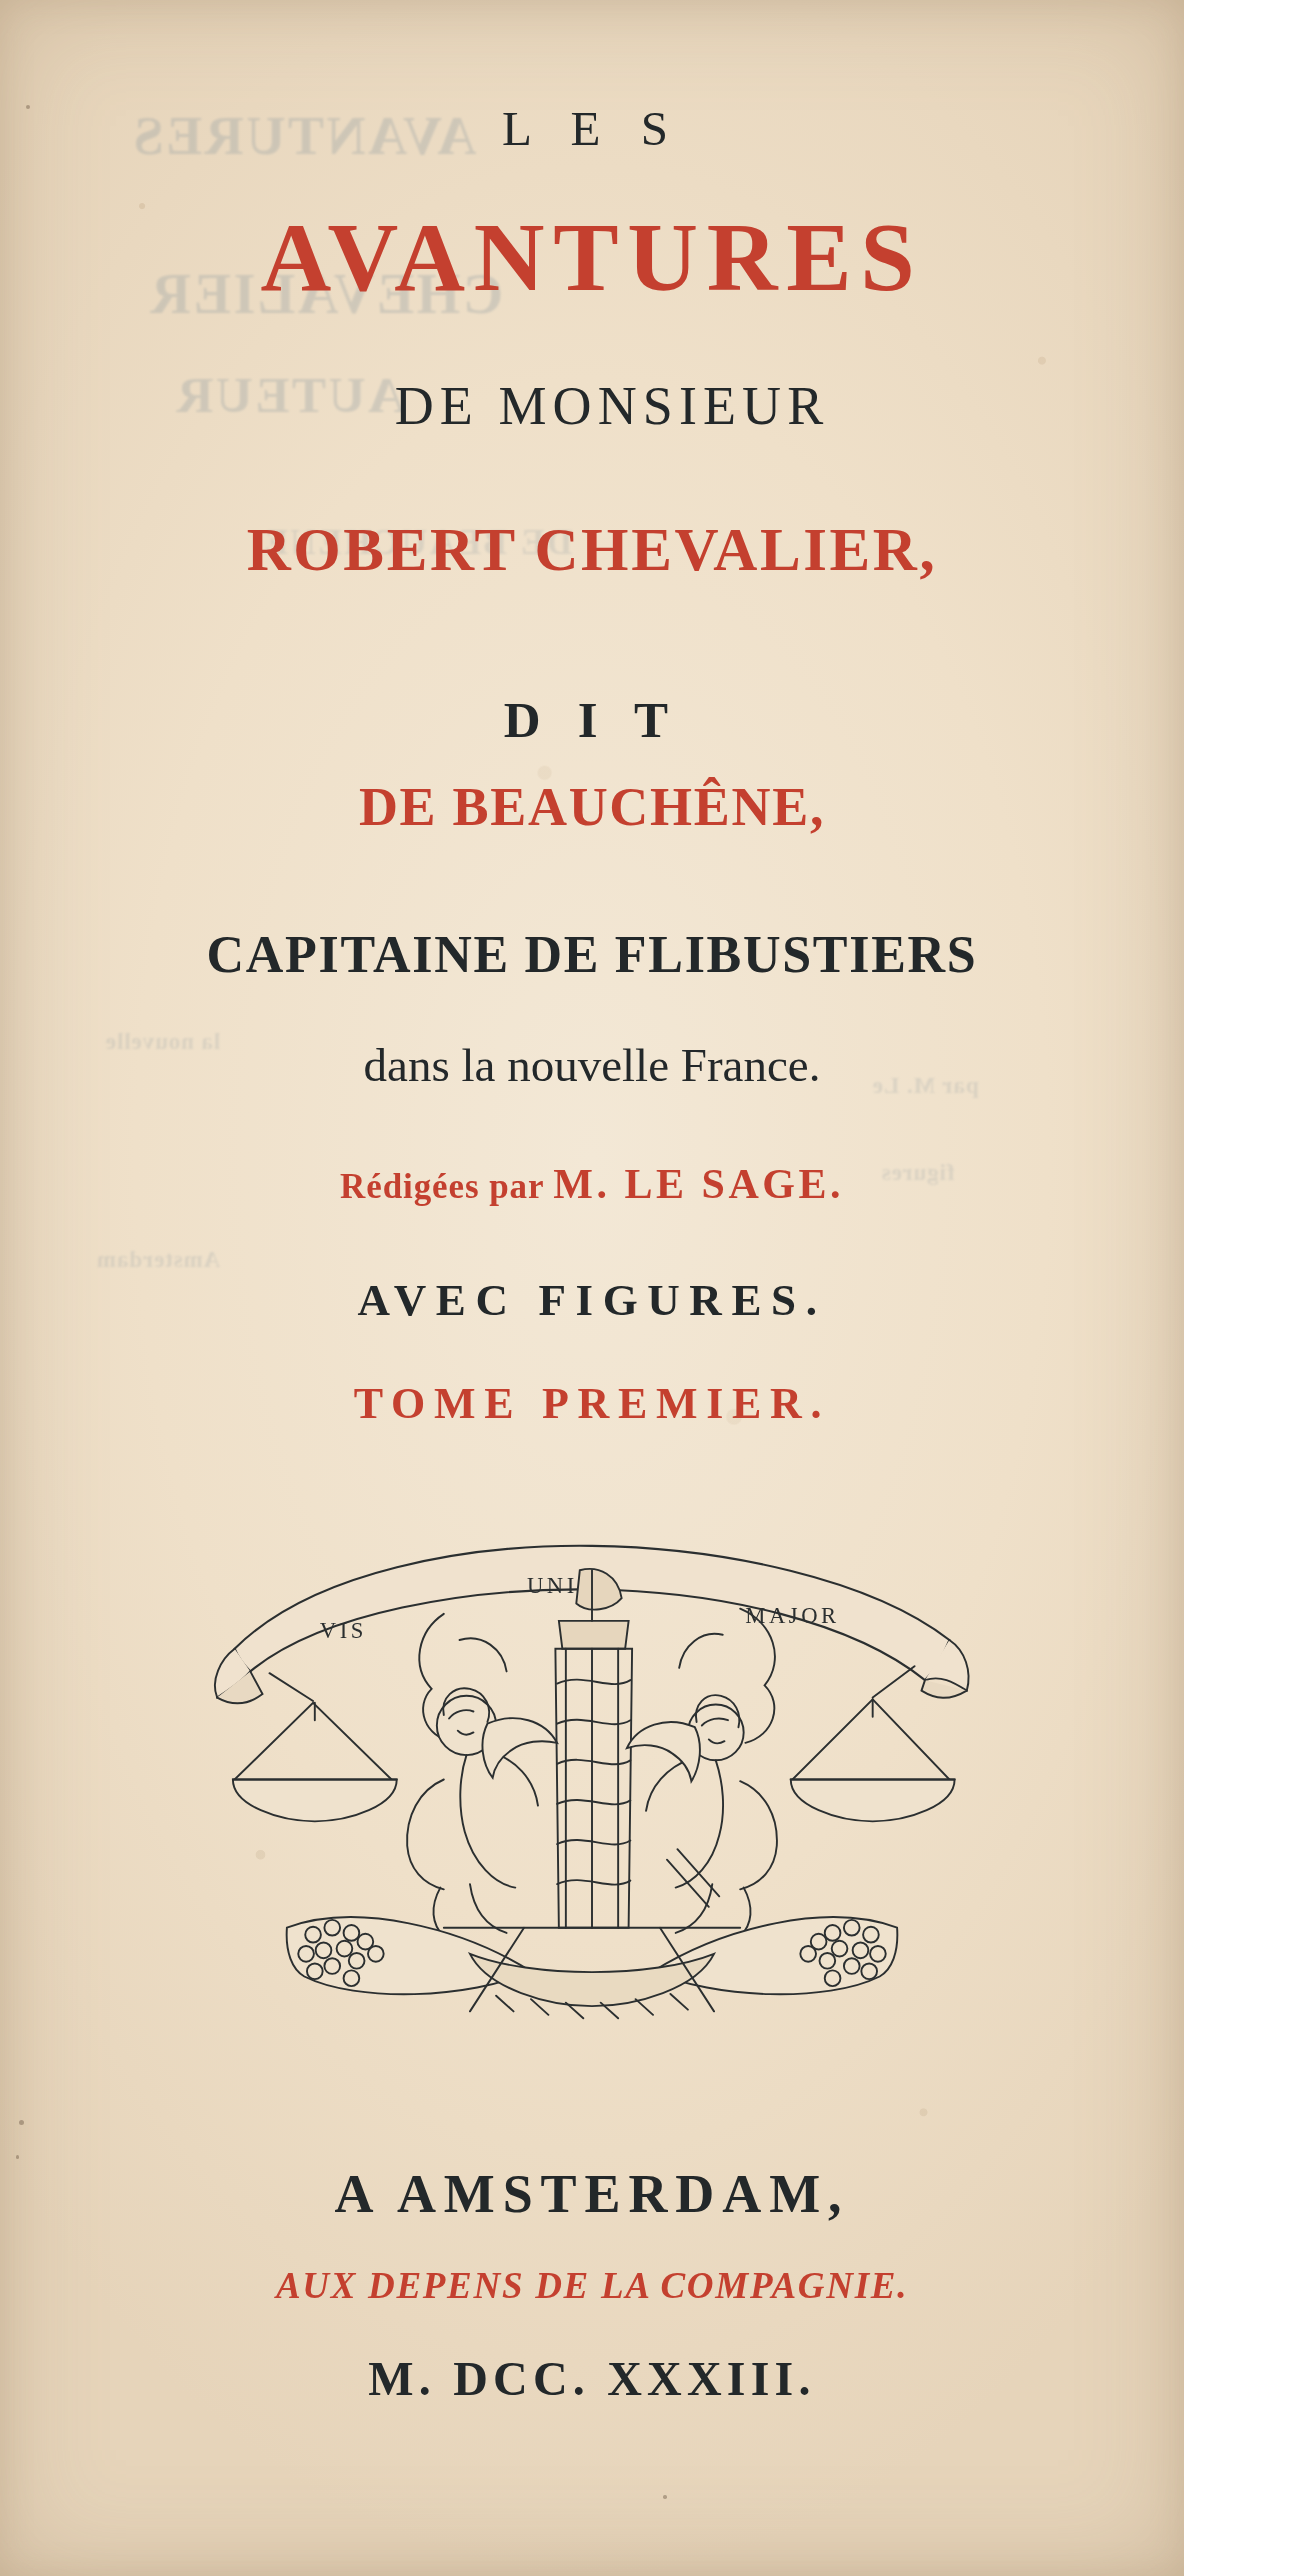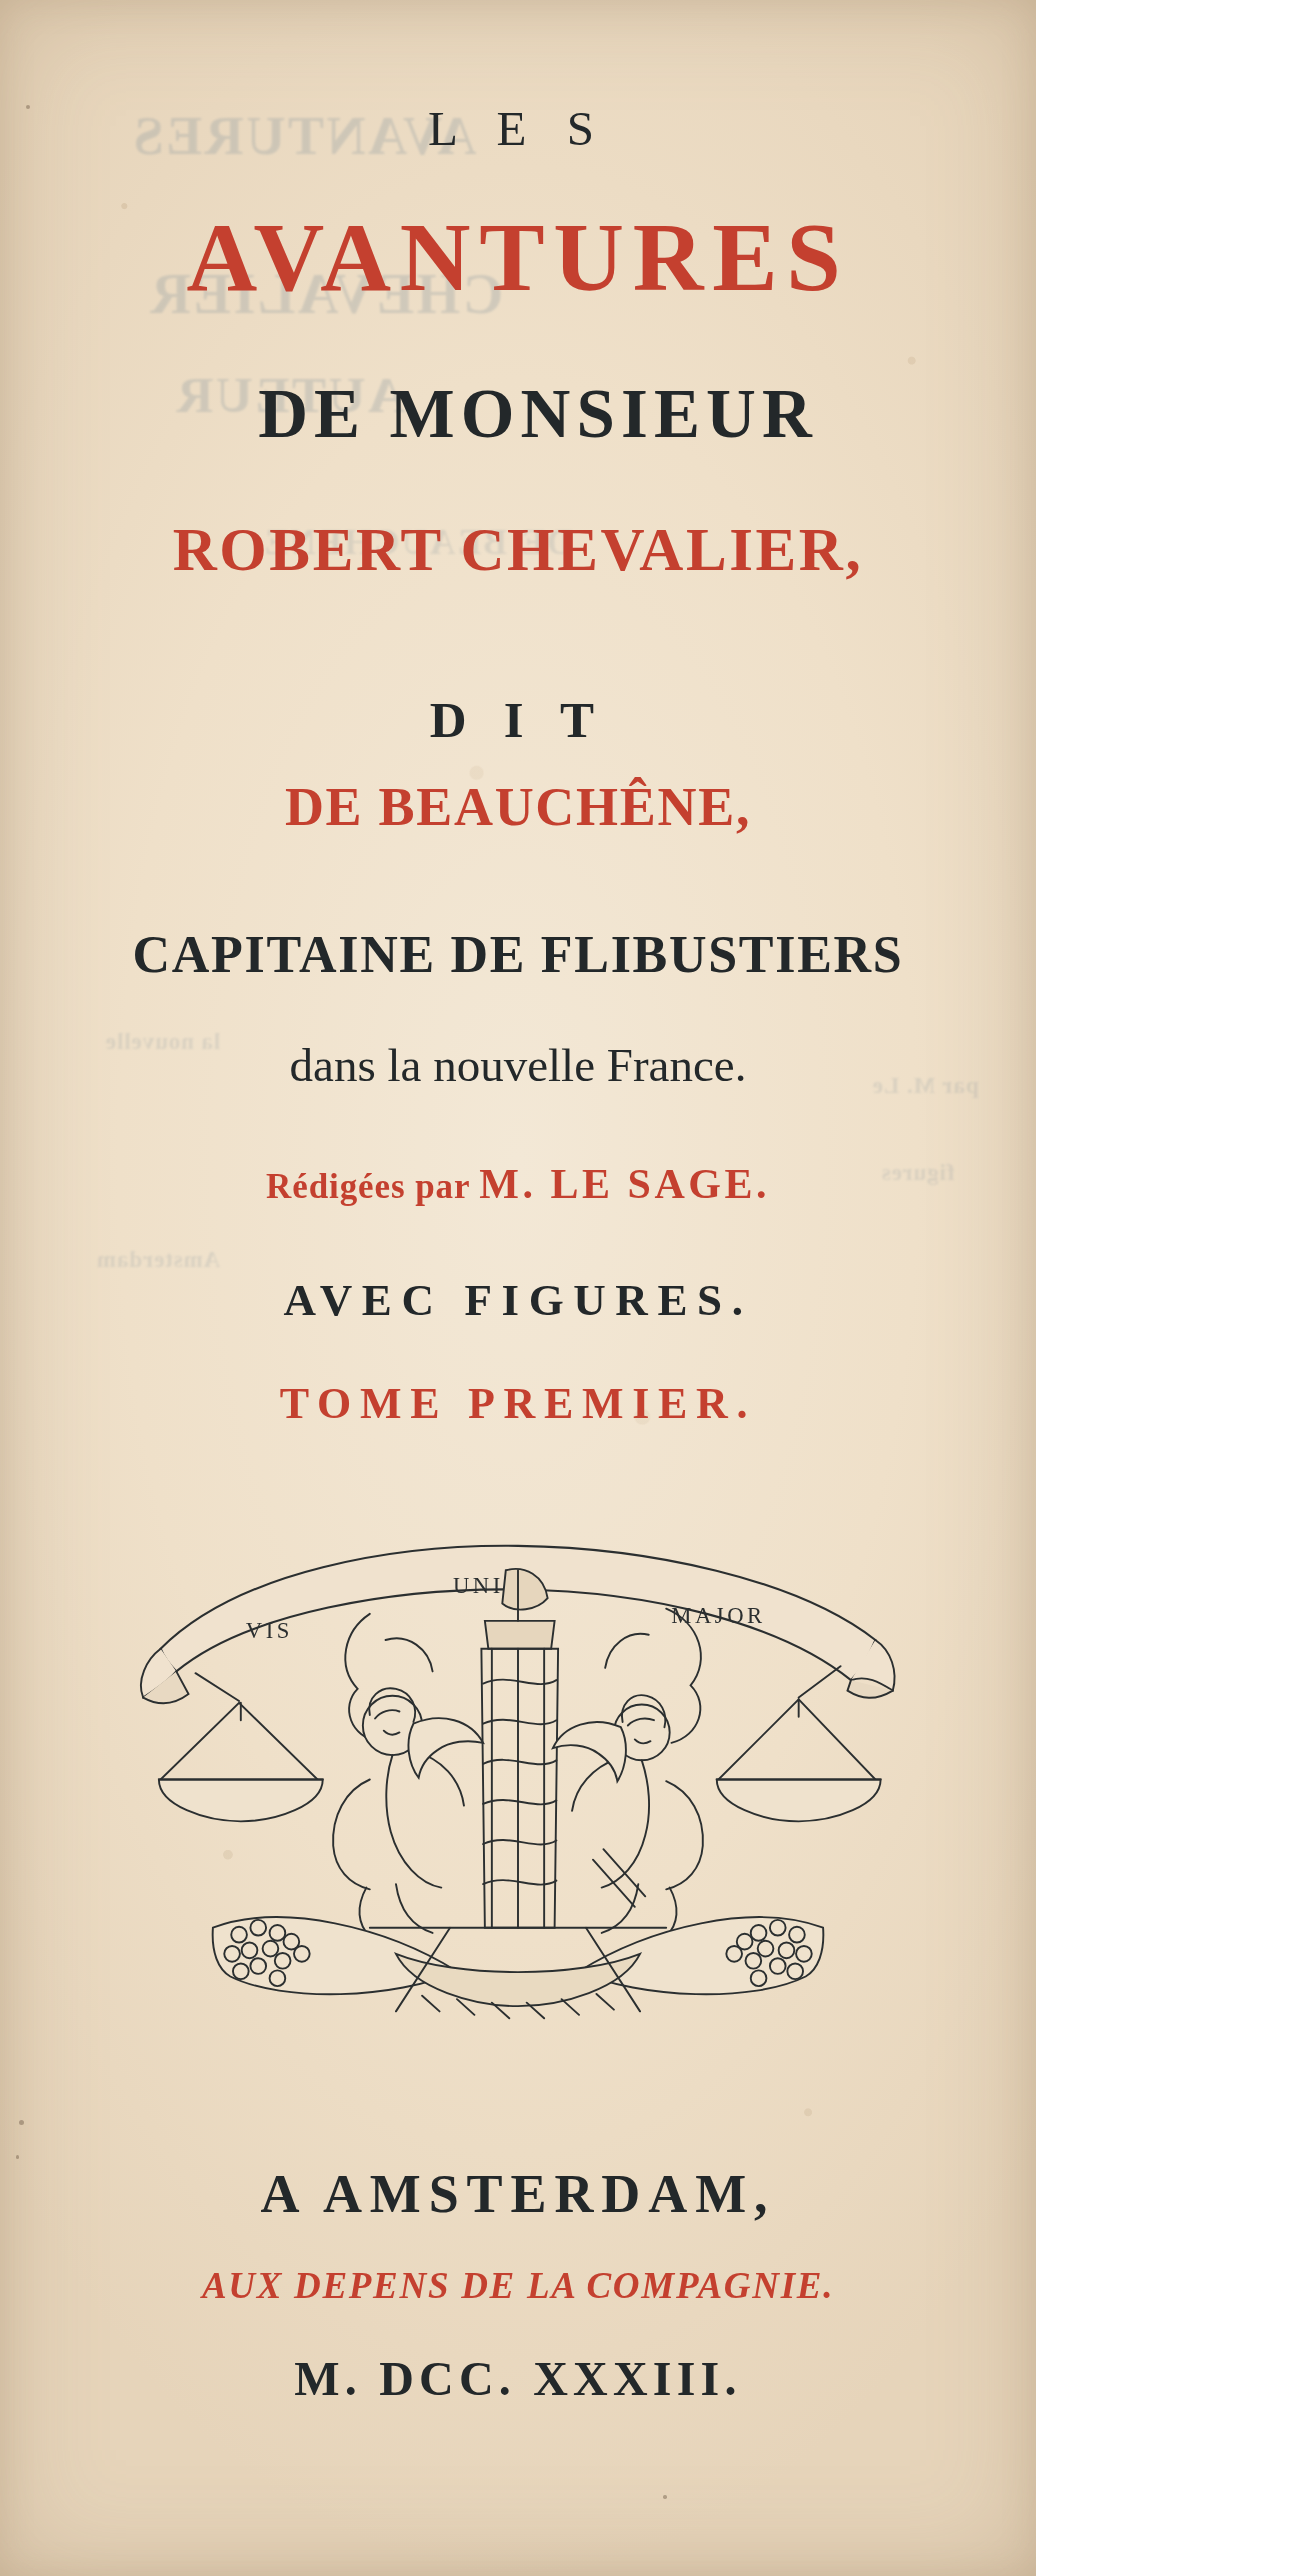--- a/index.html
+++ b/index.html
@@ -2,21 +2,21 @@
 <html style="font-size:14px"><head>
 <meta charset="utf-8">
 <style>
   html, body {
     margin: 0;
     padding: 0;
     background: #ffffff;
   }
   #page {
     position: relative;
-    width: 1036px;
+    width: 1184px;
     height: 2576px;
     overflow: hidden;
     background: #efe2cd;
     background-image:
       radial-gradient(ellipse 70% 55% at 50% 45%, #f3e8d6 0%, #efe0c9 55%, #e6d4ba 100%),
       linear-gradient(120deg, rgba(214,192,160,0.35) 0%, rgba(255,250,240,0.15) 40%, rgba(206,183,150,0.35) 100%);
     font-family: "Liberation Serif", serif;
   }
   
   #page::before {
@@ -85,23 +85,23 @@
     font-weight: normal;
   }
   .l-avantures {
     top: 201px;
     font-size: 98px;
     letter-spacing: 8.7px;
     font-weight: bold;
   }
   .l-demonsieur {
     top: 375px;
-    font-size: 69px;
+    font-size: 54px;
     letter-spacing: 6.1px;
-    font-weight: bold;
+    font-weight: normal;
     padding-left: 40px;
   }
   .l-robert {
     top: 515px;
     font-size: 61px;
     letter-spacing: 2.6px;
     font-weight: bold;
   }
   .l-dit {
     top: 659px;

